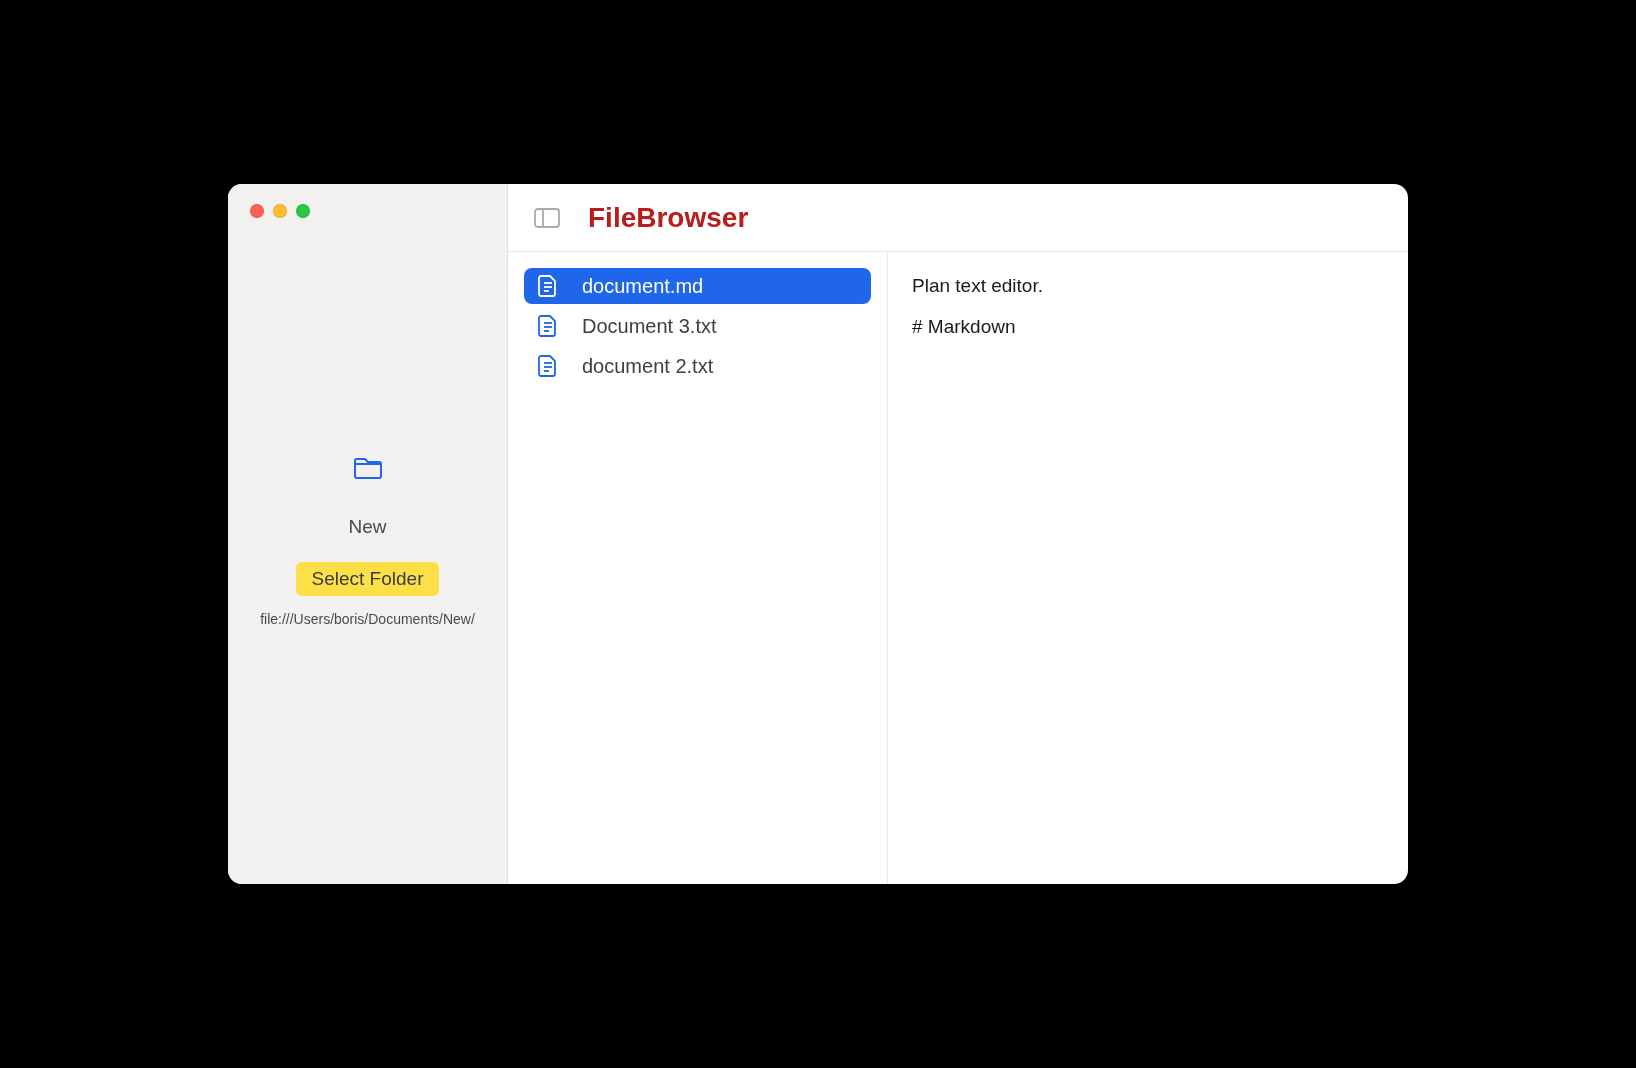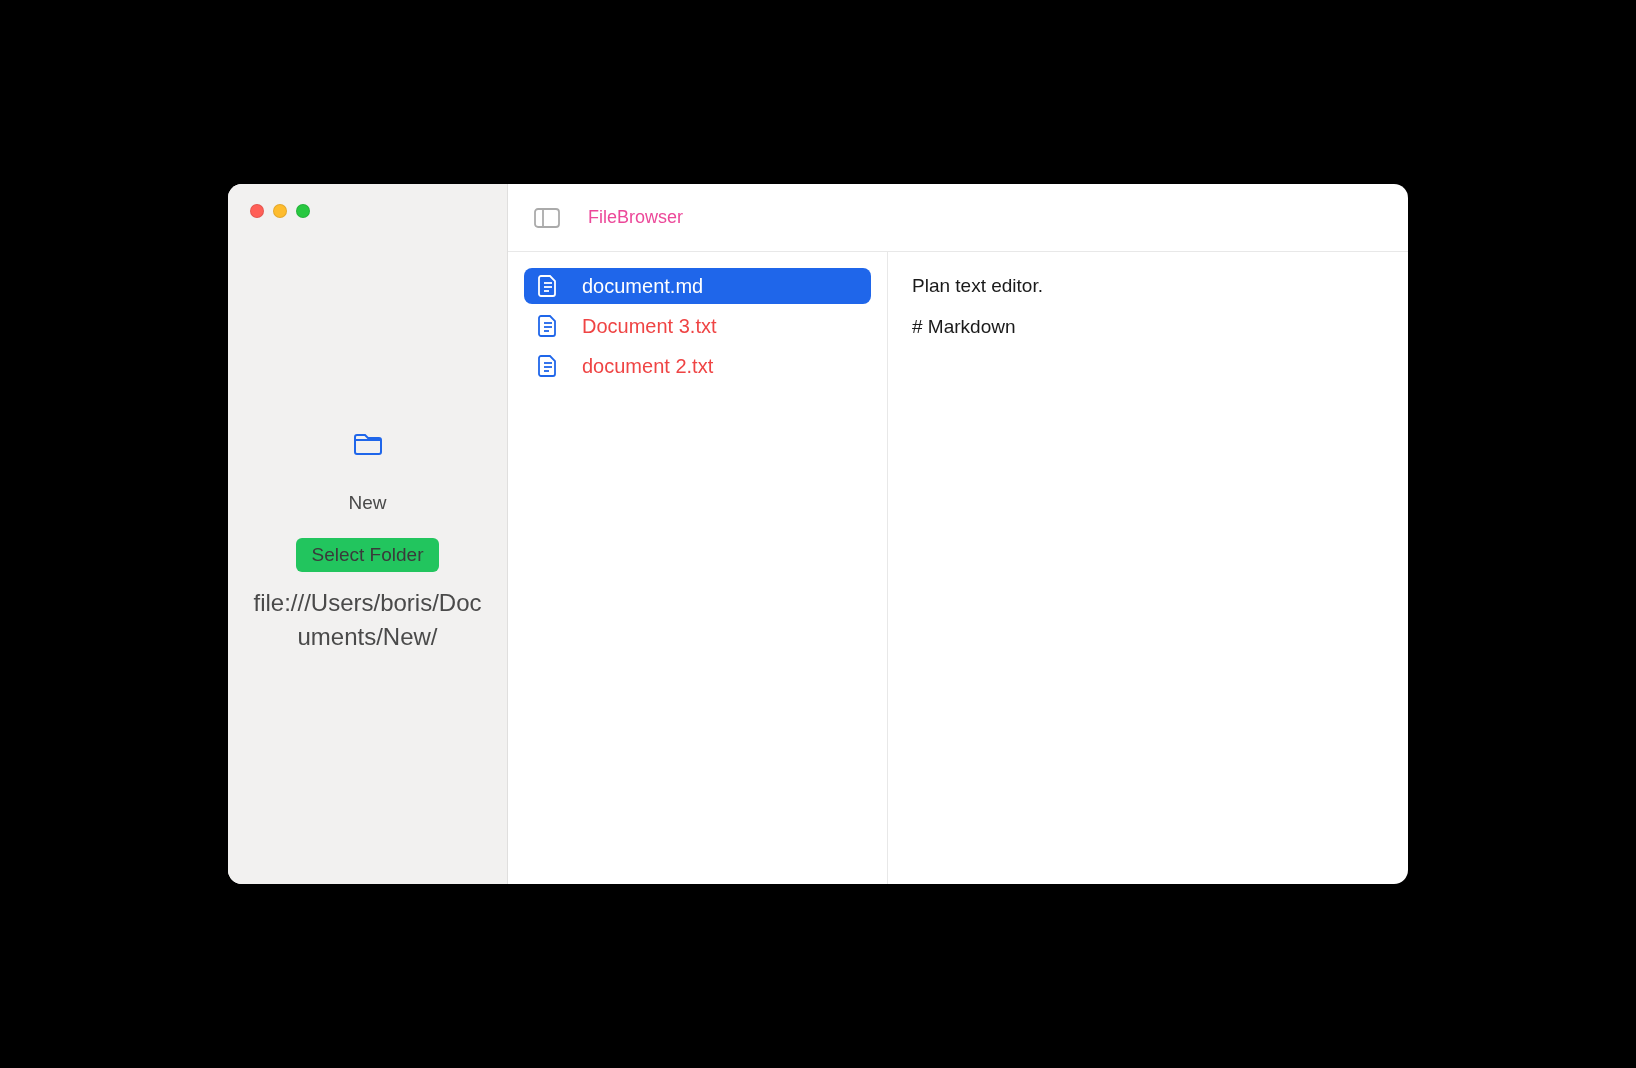--- a/index.html
+++ b/index.html
@@ -60,31 +60,31 @@
       height: 24px;
       margin-bottom: 8px;
     }
     .folder-name {
       font-size: 19px;
       color: #4a4a4a;
       margin-bottom: 24px;
       margin-top: 28px;
     }
     .select-folder-btn {
-      background: #22c55e;
+      background: #fde047;
       border: none;
       border-radius: 6px;
       padding: 6px 16px;
       font-size: 19px;
       color: #3a3a3a;
       cursor: pointer;
       margin-bottom: 14px;
     }
     .folder-path {
-      font-size: 24px;
+      font-size: 14px;
       color: #4a4a4a;
       text-align: center;
       line-height: 1.4;
       word-break: break-all;
     }
     .main {
       flex: 1;
       display: flex;
       flex-direction: column;
     }
@@ -95,23 +95,23 @@
       padding: 0 26px;
       gap: 28px;
       border-bottom: 1px solid #e8e8e8;
     }
     .sidebar-toggle-icon {
       width: 26px;
       height: 20px;
       opacity: 0.55;
     }
     .app-title {
-      font-size: 18px;
-      font-weight: 400;
-      color: #ec4899;
+      font-size: 28px;
+      font-weight: 700;
+      color: #b91c1c;
     }
     .content {
       flex: 1;
       display: flex;
     }
     .file-list {
       width: 380px;
       border-right: 1px solid #e8e8e8;
       padding: 16px 16px;
     }
@@ -130,21 +130,21 @@
     .file-item.selected .file-name {
       color: #fff;
     }
     .file-icon {
       width: 20px;
       height: 24px;
       flex-shrink: 0;
     }
     .file-name {
       font-size: 20px;
-      color: #ef4444;
+      color: #404040;
     }
     .editor {
       flex: 1;
       padding: 20px 24px;
     }
     .editor-line {
       font-size: 19px;
       color: #1a1a1a;
       line-height: 1.5;
       margin-bottom: 12px;

